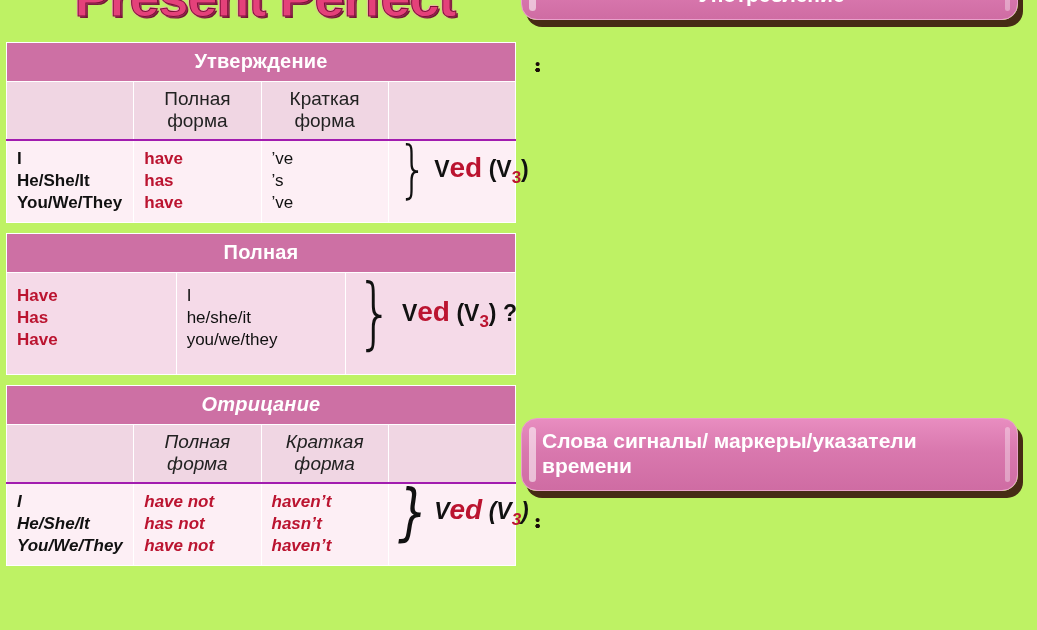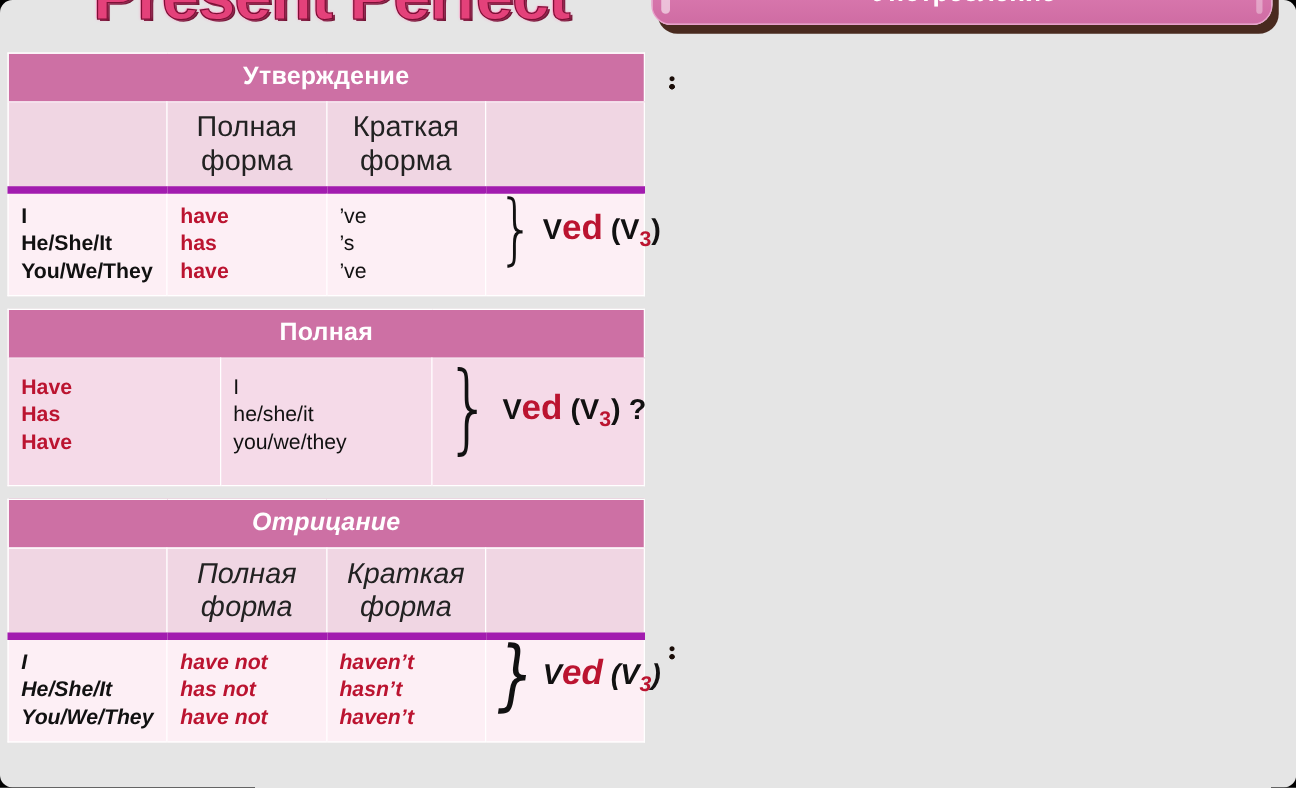--- a/index.html
+++ b/index.html
@@ -1,19 +1,19 @@
 <!DOCTYPE html>
 <html><head>
 <meta charset="utf-8">
 <style>
   * { margin:0; padding:0; box-sizing:border-box; }
   html,body { width:1037px; height:630px; background:#000; overflow:hidden; }
   body { font-family:"Liberation Sans", sans-serif; }
 
-  .slide { position:relative; width:1037px; height:630px; background:#e5e5e5;border-radius:10px; }
+  .slide { position:relative; width:1037px; height:630px; background:#bef264; }
 
   
   .main-title{
     position:absolute; left:40px; top:-34px; width:450px;
     font-size:54px; font-weight:bold; letter-spacing:-1px;
     color:#e4417a; text-align:center;
     text-shadow: 0 0 3px #ff8fc0, 2px 2px 0 #6a0c2c, -1px -1px 0 #ff9ec8;
     -webkit-text-stroke:1px #7d1036;
   }
 
@@ -25,22 +25,22 @@
   .tbl.affirm{ background:#fdeff5; }
   .tbl.quest{ background:#f5dae8; }
   .tbl.negat{ background:#fdeff5;font-style:italic; }
 
   .tbl .hdr{
     background:#cd70a4; color:#ffffff; font-size:20px; font-weight:bold;
     text-align:center; padding:7px 0 8px; letter-spacing:.2px;
     border-bottom:1px solid #ffffff;
   }
   .tbl .sub{
-    background:#f0d6e3; color:#222; font-size:23px; text-align:center;
-    padding:6px 0 7px; border-bottom:6px solid #a21caf; font-weight:normal;
+    background:#f0d6e3; color:#222; font-size:19px; text-align:center;
+    padding:6px 0 7px; border-bottom:2px solid #a21caf; font-weight:normal;
   }
   .tbl td{ border-right:1px solid #ffffff; vertical-align:top; }
   .tbl td:last-child{ border-right:none; }
 
   .cell{ padding:7px 0 8px 10px; font-size:17px; line-height:1.30; font-weight:bold; color:#111; }
   .cell.light{ font-weight:normal; }
   .red{ color:#bb1430; }
   .blk{ color:#111; }
 
   
@@ -227,20 +227,23 @@
 
     <div class="dark-text block1">
       <p class="bullet"></p>
       <p class="bullet"></p>
       <p class="bullet"></p>
       <p class="bullet"></p>
       <p class="bullet"></p>
       <p class="bullet"></p>
     </div>
 
+    <div class="pill markers">
+      <span>Слова сигналы/ маркеры/указатели времени</span>
+    </div>
 
     <div class="dark-text block2">
       <p class="bullet"></p>
       <p class="bullet"></p>
       <p class="bullet"></p>
       <p class="bullet"></p>
     </div>
 
   </div>
 

